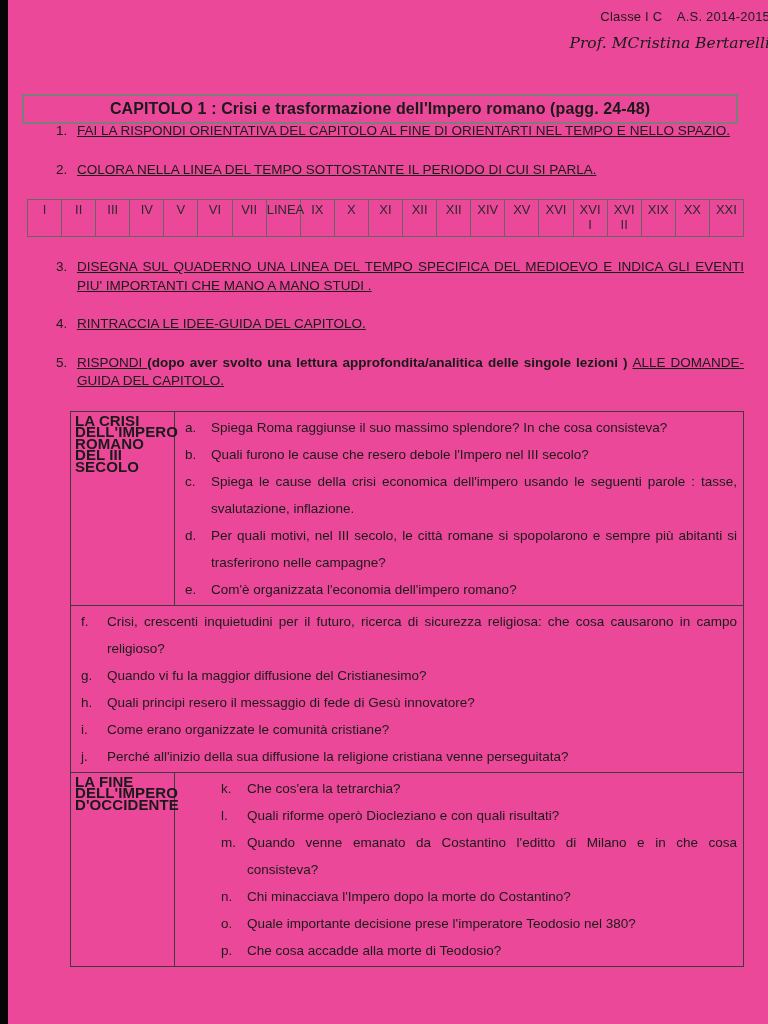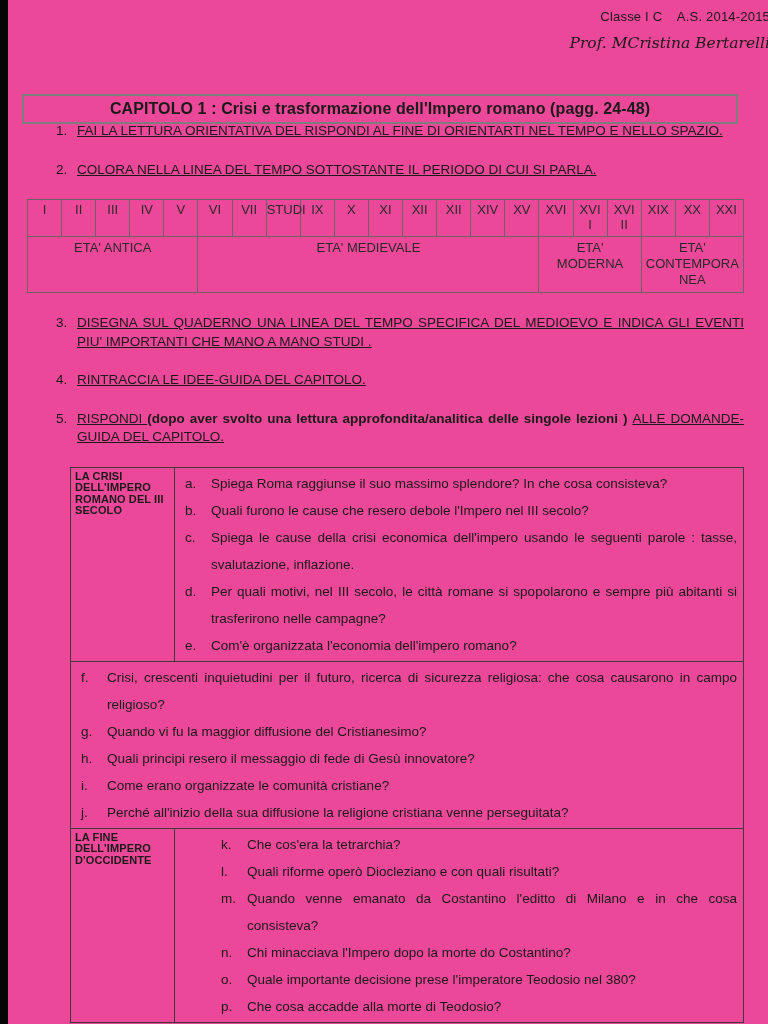--- a/index.html
+++ b/index.html
@@ -31,21 +31,21 @@
                     font-size:13px;color:#2a2a2a;padding:2px 0 0 0;white-space:pre-line;line-height:15px;}
   tr.centuries-row td{height:34px;}
   tr.eras-row td{height:52px;font-size:13px;line-height:16px;padding-top:3px;}
 
   .tasks2{margin-top:21px;}
 
   .qtable{margin:18px 24px 0 70px;width:674px;box-sizing:border-box;border:1px solid #3c3c3c;}
   .qsection{display:flex;border-bottom:1px solid #3c3c3c;}
   .qsection:last-child{border-bottom:none;gap:36px;}
   .qtopic{flex:none;width:104px;box-sizing:border-box;border-right:1px solid #3c3c3c;
-          padding:3px 4px;font-weight:bold;font-size:11px;line-height:11.5px;letter-spacing:.1px;}
+          padding:3px 4px;font-weight:bold;font-size:15px;line-height:11.5px;letter-spacing:.1px;}
   .qbody{flex:1;padding:2px 6px 2px 10px;}
   .qrow{display:flex;font-size:13.5px;line-height:27px;}
   .qletter{flex:none;width:26px;}
   .qtext{flex:1;text-align:justify;}
 </style>
 </head>
 <body>
 
 <div class="page">
   <div class="edge edge-left"></div>
@@ -58,64 +58,55 @@
 
   <div class="title-box">
     <span>CAPITOLO 1 :  Crisi e trasformazione dell'Impero romano (pagg. 24-48)</span>
   </div>
 
   <div class="flow">
 
     <div class="tasks">
       <div class="task">
         <span class="task-num">1.</span>
-        <span class="task-text"><span class="u">FAI LA LETTURA ORIENTATIVA DEL RISPONDI AL FINE DI ORIENTARTI NEL TEMPO E NELLO SPAZIO.</span></span>
+        <span class="task-text"><span class="u">FAI LA RISPONDI ORIENTATIVA DEL CAPITOLO AL FINE DI ORIENTARTI NEL TEMPO E NELLO SPAZIO.</span></span>
       </div>
       <div class="task">
         <span class="task-num">2.</span>
         <span class="task-text"><span class="u">COLORA NELLA LINEA DEL TEMPO SOTTOSTANTE IL PERIODO DI CUI SI PARLA.</span></span>
       </div>
     </div>
 
     <table class="timeline">
       <tbody>
           <tr class="centuries-row">
         <td>I</td>
         <td>II</td>
         <td>III</td>
         <td>IV</td>
         <td>V</td>
         <td>VI</td>
         <td>VII</td>
-        <td>STUDI</td>
+        <td>LINEA</td>
         <td>IX</td>
         <td>X</td>
         <td>XI</td>
         <td>XII</td>
         <td>XII</td>
         <td>XIV</td>
         <td>XV</td>
         <td>XVI</td>
         <td>XVI
 I</td>
         <td>XVI
 II</td>
         <td>XIX</td>
         <td>XX</td>
         <td>XXI</td>
       </tr>
-      <tr class="eras-row">
-        <td colspan="5">ETA' ANTICA</td>
-        <td colspan="10">ETA' MEDIEVALE</td>
-        <td colspan="3">ETA'
-MODERNA</td>
-        <td colspan="3">ETA'
-CONTEMPORA
-NEA</td>
-      </tr>
     </tbody>
       </table>
 
     <div class="tasks tasks2">
       <div class="task">
         <span class="task-num">3.</span>
         <span class="task-text"><span class="u">DISEGNA SUL QUADERNO UNA LINEA DEL TEMPO SPECIFICA DEL MEDIOEVO E INDICA GLI EVENTI PIU' IMPORTANTI CHE MANO A MANO STUDI .</span></span>
       </div>
       <div class="task">
         <span class="task-num">4.</span>

